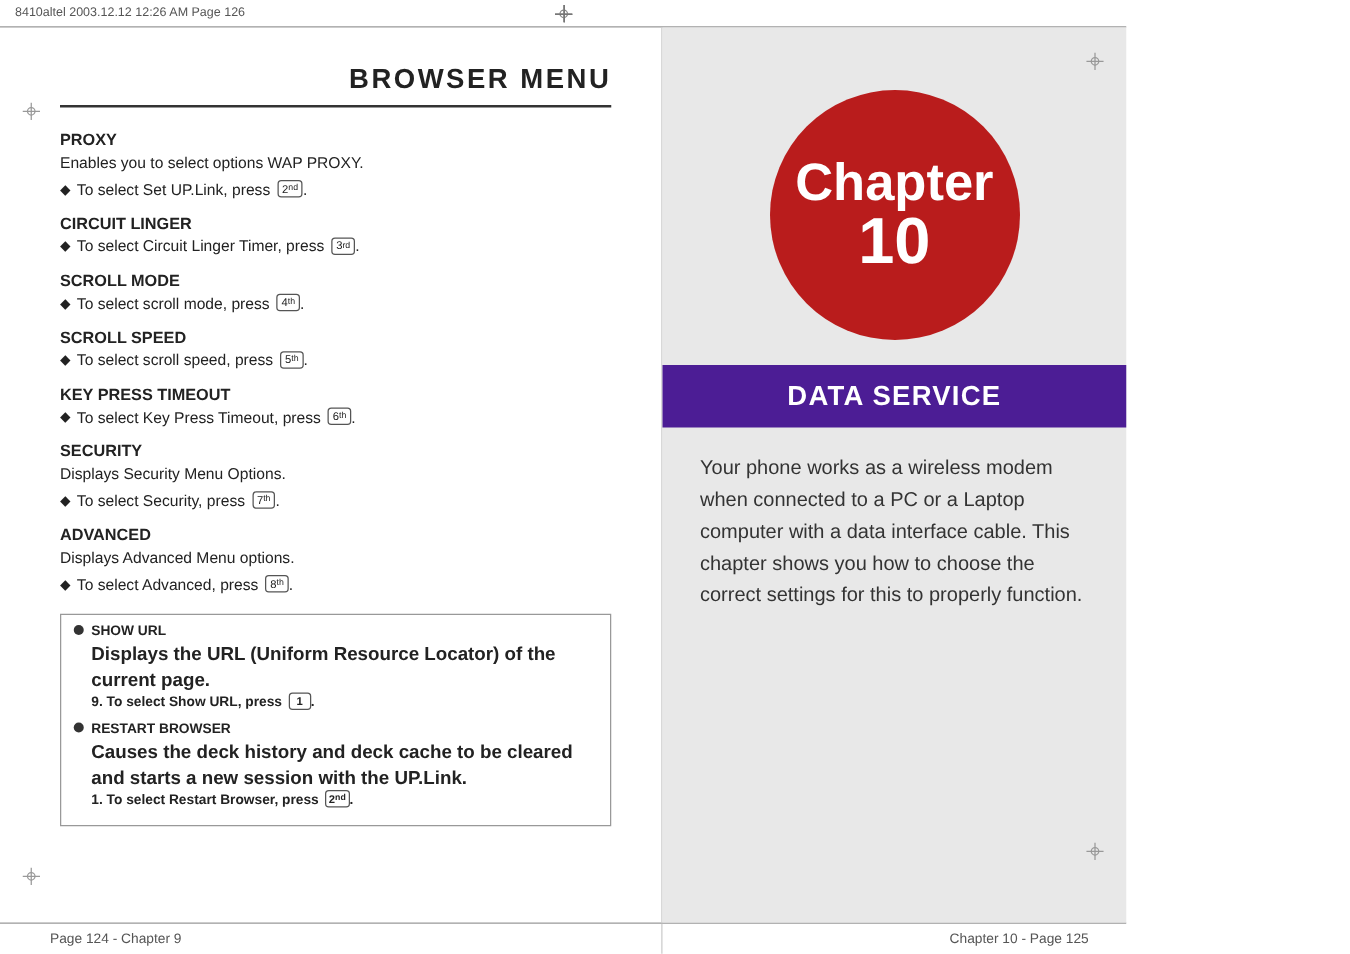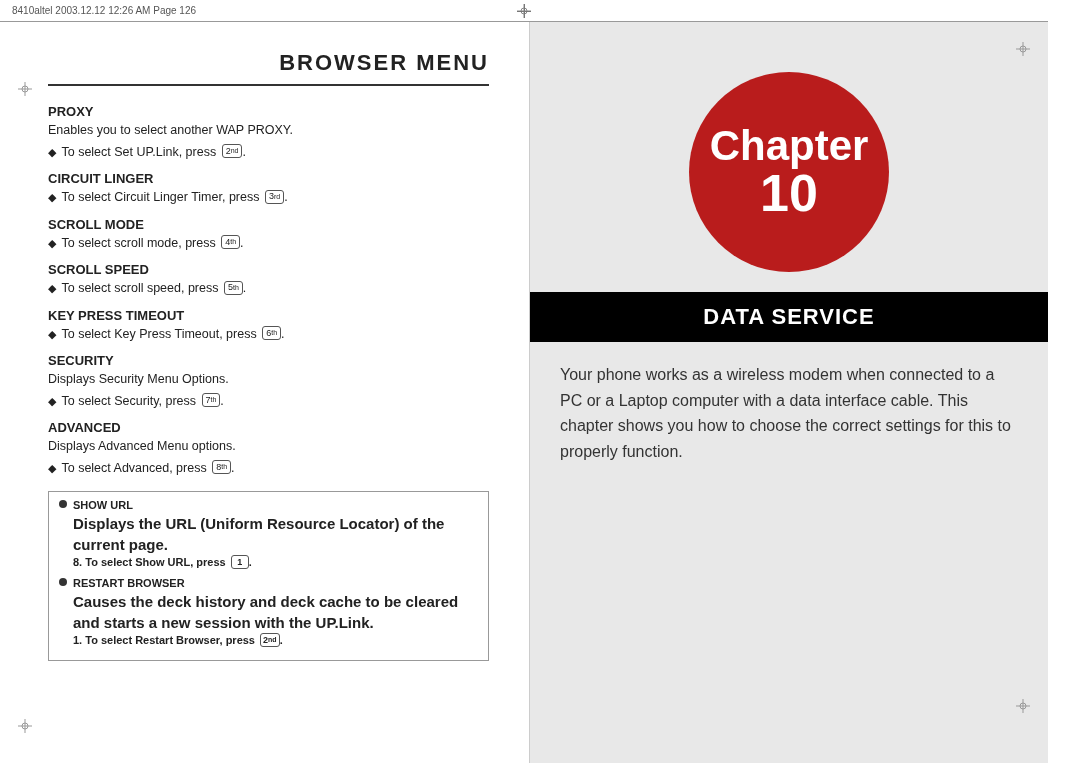--- a/index.html
+++ b/index.html
@@ -8,21 +8,21 @@
       width: 1080px;
       height: 763px;
       background: #fff;
       font-family: Arial, Helvetica, sans-serif;
       font-size: 13px;
       color: #222;
       overflow: hidden;
     }
 
     .page-container {
-      width: 1048px;
+      width: 901px;
       height: 763px;
       display: flex;
       flex-direction: column;
       position: relative;
     }
 
     
     .header-bar {
       width: 100%;
       height: 22px;
@@ -115,21 +115,21 @@
     }
 
     .chapter-number {
       font-size: 52px;
       font-weight: bold;
       color: #fff;
       line-height: 1;
     }
 
     .data-service-banner {
-      background: #000000;
+      background: #4c1d95;
       color: #fff;
       text-align: center;
       padding: 12px 20px;
       margin: 0;
     }
 
     .data-service-title {
       font-size: 22px;
       font-weight: bold;
       letter-spacing: 1px;
@@ -327,21 +327,21 @@
           <line x1="0" y1="7" x2="14" y2="7" stroke="#999" stroke-width="1"></line>
           <circle cx="7" cy="7" r="3" fill="none" stroke="#999" stroke-width="1"></circle>
         </svg>
       </div>
 
       <div class="page-title">BROWSER MENU</div>
       <hr class="title-underline">
 
       <div class="section">
         <div class="section-title">PROXY</div>
-        <div class="section-body">Enables you to select another WAP PROXY.</div>
+        <div class="section-body">Enables you to select options WAP PROXY.</div>
         <div class="bullet-item">
           <span class="bullet-diamond">◆</span>
           <span>
             <span>To select Set UP.Link, press</span>
             <span class="key-badge">2<sup style="font-size:7px">nd</sup></span>.
           </span>
         </div>
       </div>
 
       <div class="section">
@@ -412,21 +412,21 @@
         </div>
 
         <div class="sub-section">
 
           <div class="sub-bullet">
             <div class="sub-bullet-circle"></div>
             <div class="sub-bullet-content">
               <div class="sub-bullet-title">SHOW URL</div>
               <div class="sub-bullet-desc">Displays the URL (Uniform Resource Locator) of the current page.</div>
               <div class="sub-bullet-step">
-                <span>8. To select Show URL, press</span>
+                <span>9. To select Show URL, press</span>
                 <span class="key-badge" style="font-size:9px;border:1px solid #555;padding:0 2px;">1</span>.
               </div>
             </div>
           </div>
 
           <div class="sub-bullet">
             <div class="sub-bullet-circle"></div>
             <div class="sub-bullet-content">
               <div class="sub-bullet-title">RESTART BROWSER</div>
               <div class="sub-bullet-desc">Causes the deck history and deck cache to be cleared and starts a new session with the UP.Link.</div>
@@ -480,14 +480,18 @@
           <line x1="7" y1="0" x2="7" y2="14" stroke="#999" stroke-width="1"></line>
           <line x1="0" y1="7" x2="14" y2="7" stroke="#999" stroke-width="1"></line>
           <circle cx="7" cy="7" r="3" fill="none" stroke="#999" stroke-width="1"></circle>
         </svg>
       </div>
 
     </div>
 
   </div>
 
+  <div class="footer">
+    <div class="footer-left">Page 124 - Chapter 9</div>
+    <div class="footer-right">Chapter 10 - Page 125</div>
+  </div>
 
 </div>
 
 </body></html>

